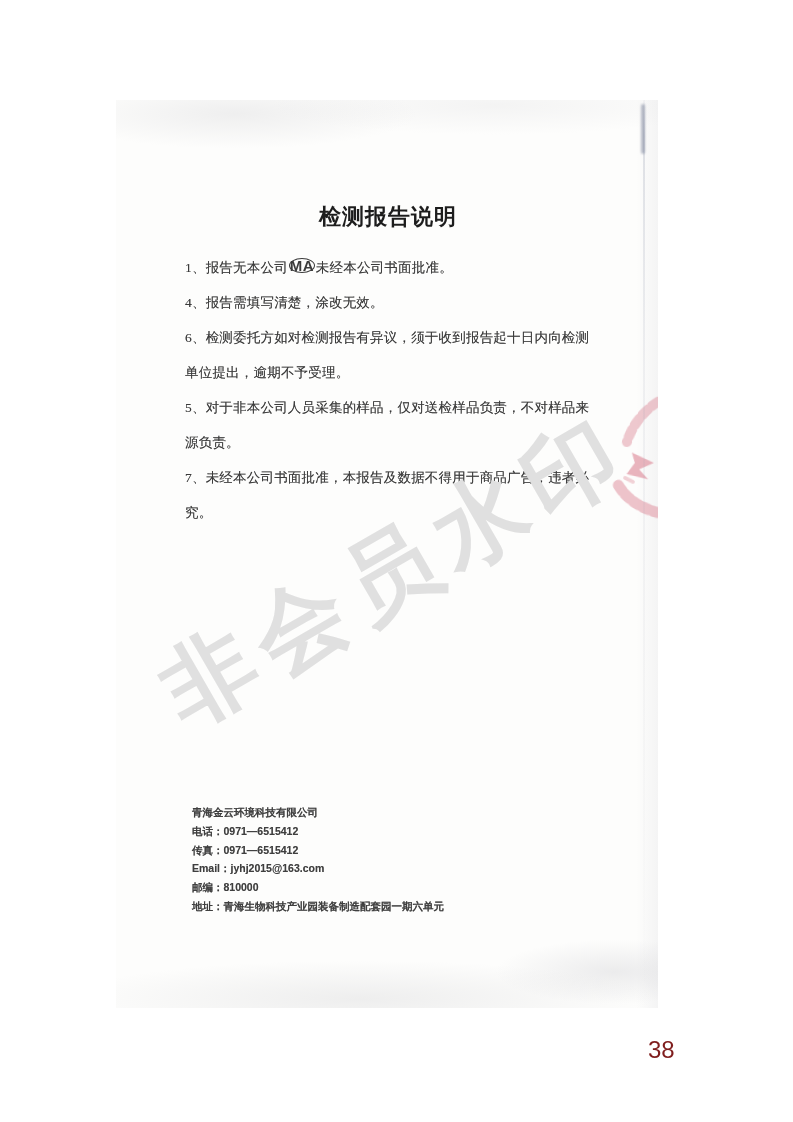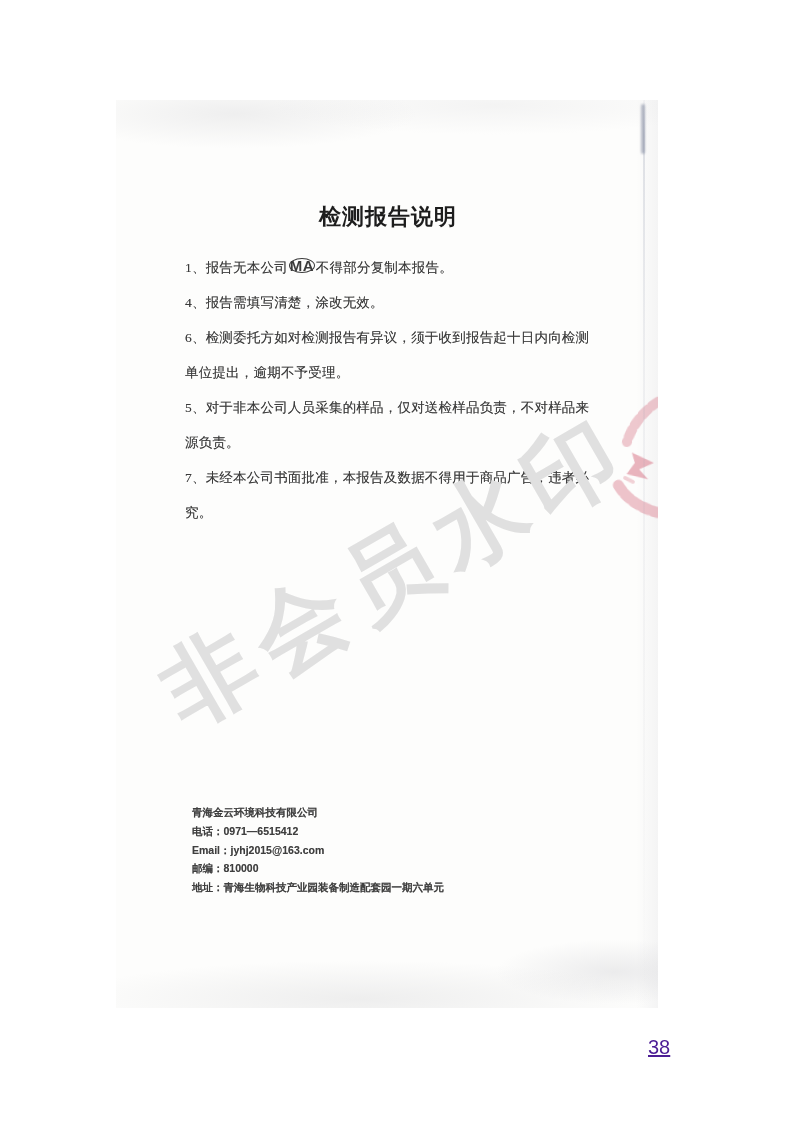--- a/index.html
+++ b/index.html
@@ -70,35 +70,35 @@
 
   .footer{
     position:absolute;left:76px;top:703px;
     font-size:10.5px;line-height:18.8px;color:#3f3f3f;font-weight:600;
     font-family:"Liberation Sans",sans-serif;
     text-shadow:0 0 0.4px rgba(63,63,63,0.5);
   }
 
   .page-number{
     position:absolute;left:648px;top:1036px;
-    font-size:20px;color:#4c1d95;font-family:"Liberation Sans",sans-serif;text-decoration:underline;
+    font-size:24px;color:#7f1d1d;font-family:"Liberation Sans",sans-serif;
   }
 </style>
 </head>
 <body>
 
 <div class="canvas">
 
   <div class="paper">
 
     <h1 class="doc-title">检测报告说明</h1>
 
     <div class="notes">
       <div class="note-line">
-        <span>1、报告无本公司</span><span class="cma"><span>MA</span></span><span>不得部分复制本报告。</span>
+        <span>1、报告无本公司</span><span class="cma"><span>MA</span></span><span>未经本公司书面批准。</span>
       </div>
       <div class="note-line">4、报告需填写清楚，涂改无效。</div>
       <div class="note-line">6、检测委托方如对检测报告有异议，须于收到报告起十日内向检测</div>
       <div class="note-line">单位提出，逾期不予受理。</div>
       <div class="note-line">5、对于非本公司人员采集的样品，仅对送检样品负责，不对样品来</div>
       <div class="note-line">源负责。</div>
       <div class="note-line">7、未经本公司书面批准，本报告及数据不得用于商品广告，违者必</div>
       <div class="note-line">究。</div>
     </div>
 
@@ -114,20 +114,21 @@
       <circle cx="70" cy="40" r="3" fill="#e5a4b0" opacity="0.5"></circle>
       <circle cx="74" cy="120" r="3" fill="#e5a4b0" opacity="0.45"></circle>
     </svg>
 
     <div class="fold-line"></div>
     <div class="fold-smudge"></div>
 
     <div class="footer">
       <div>青海金云环境科技有限公司</div>
       <div>电话：0971—6515412</div>
+      <div>传真：0971—6515412</div>
       <div>Email：jyhj2015@163.com</div>
       <div>邮编：810000</div>
       <div>地址：青海生物科技产业园装备制造配套园一期六单元</div>
     </div>
 
   </div>
 
   <div class="page-number">38</div>
 
 </div>

